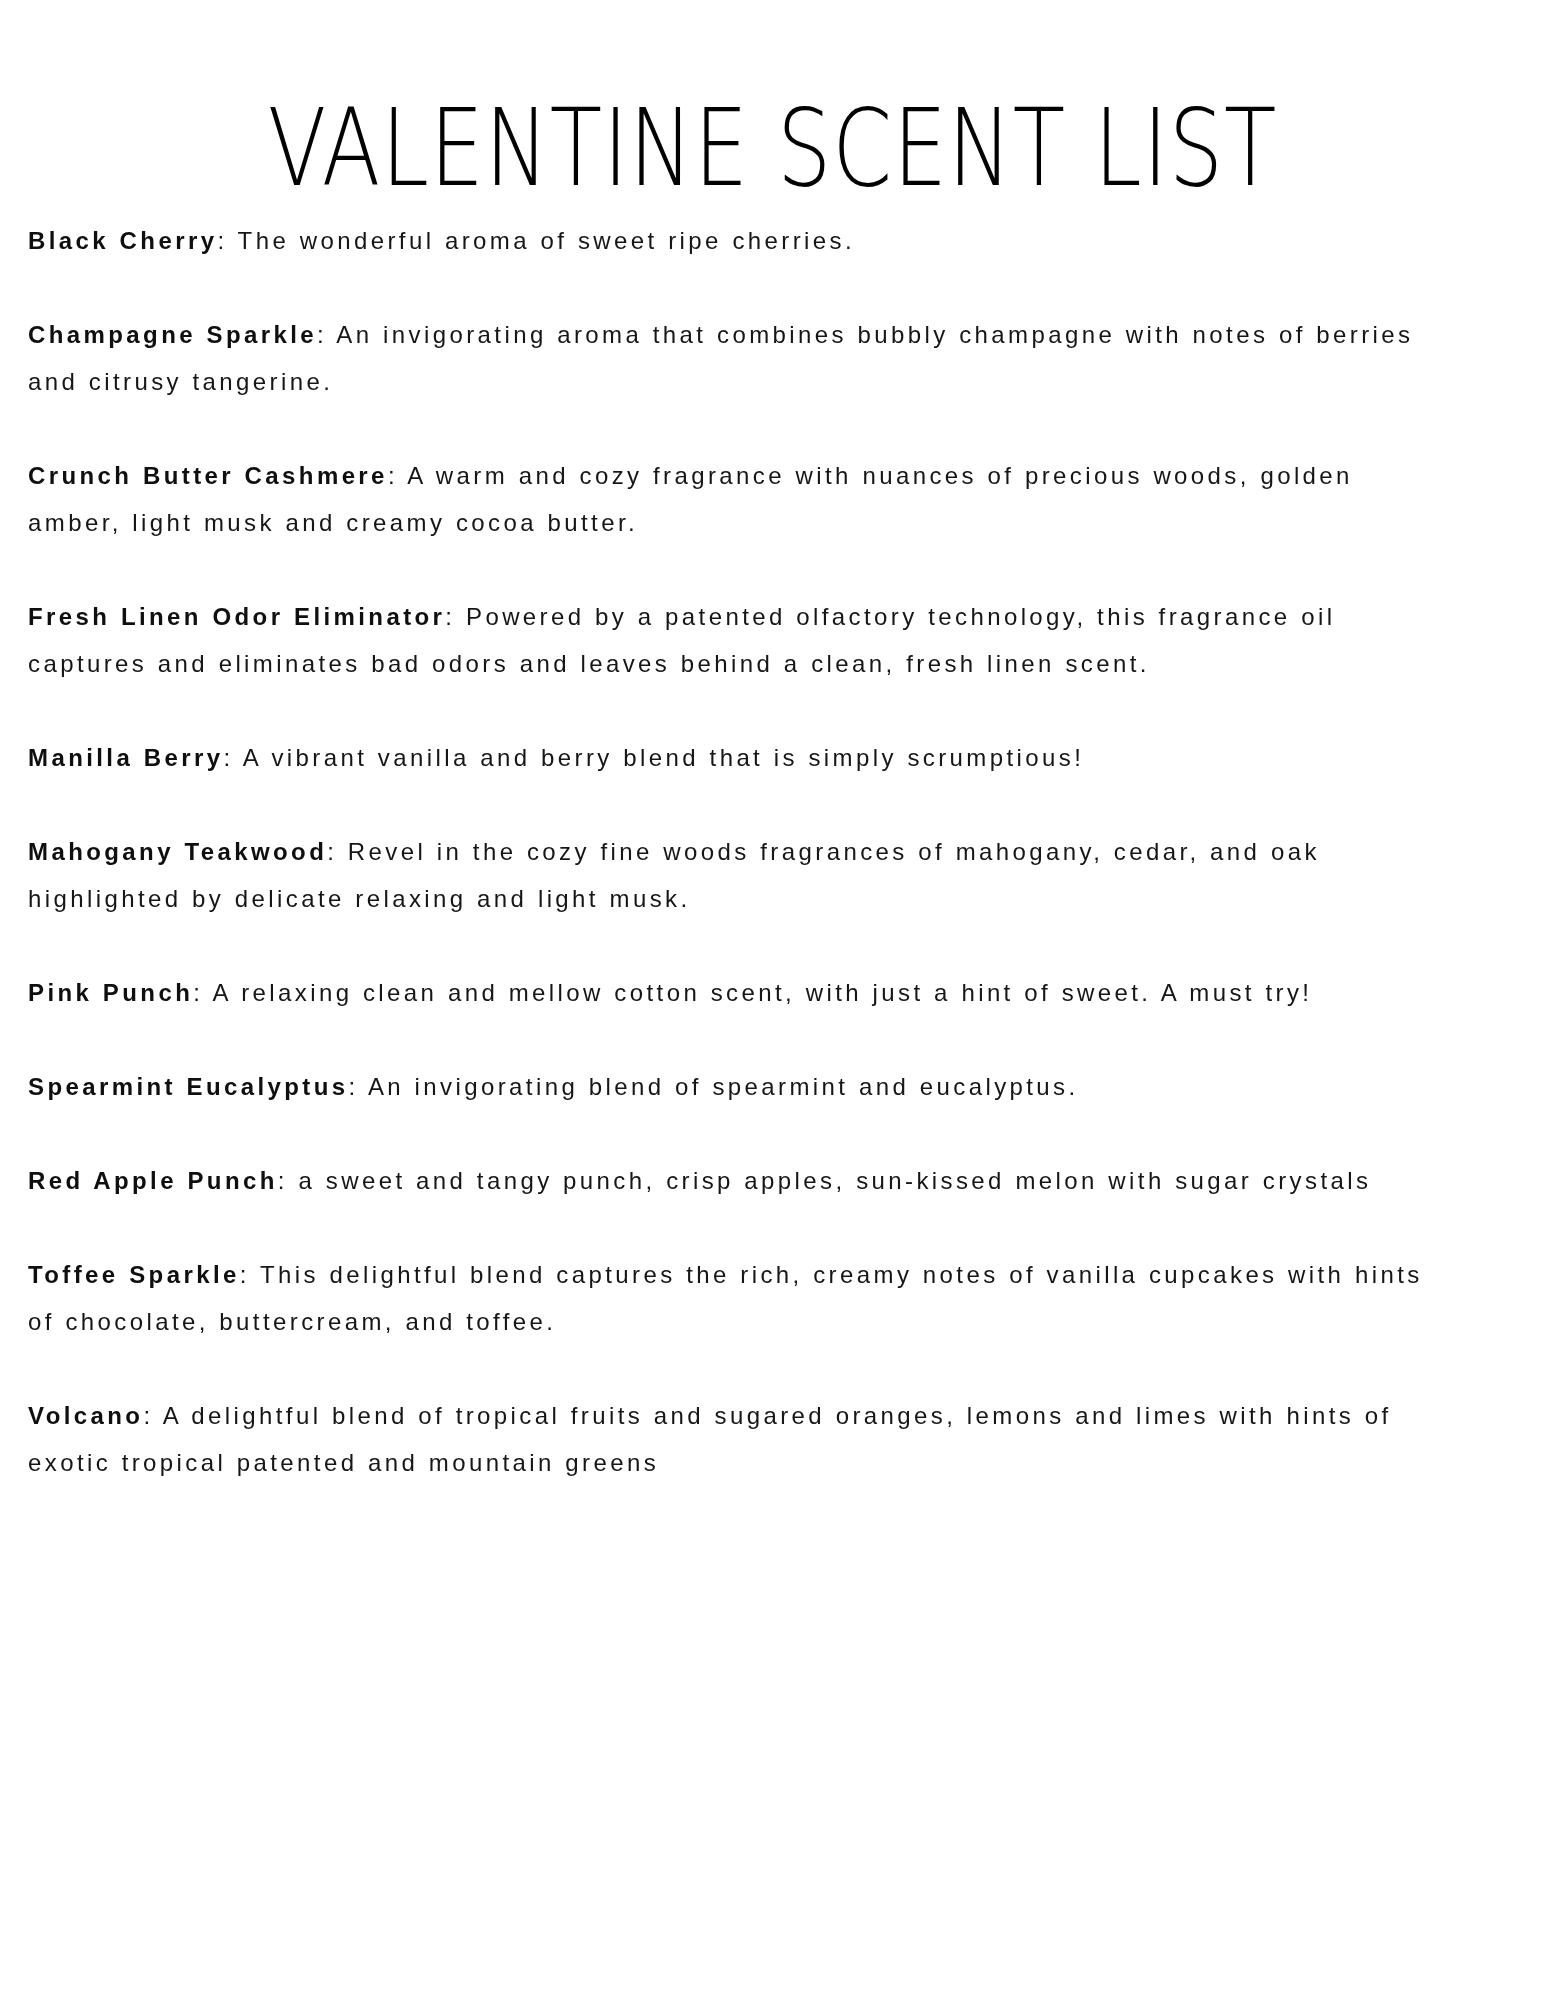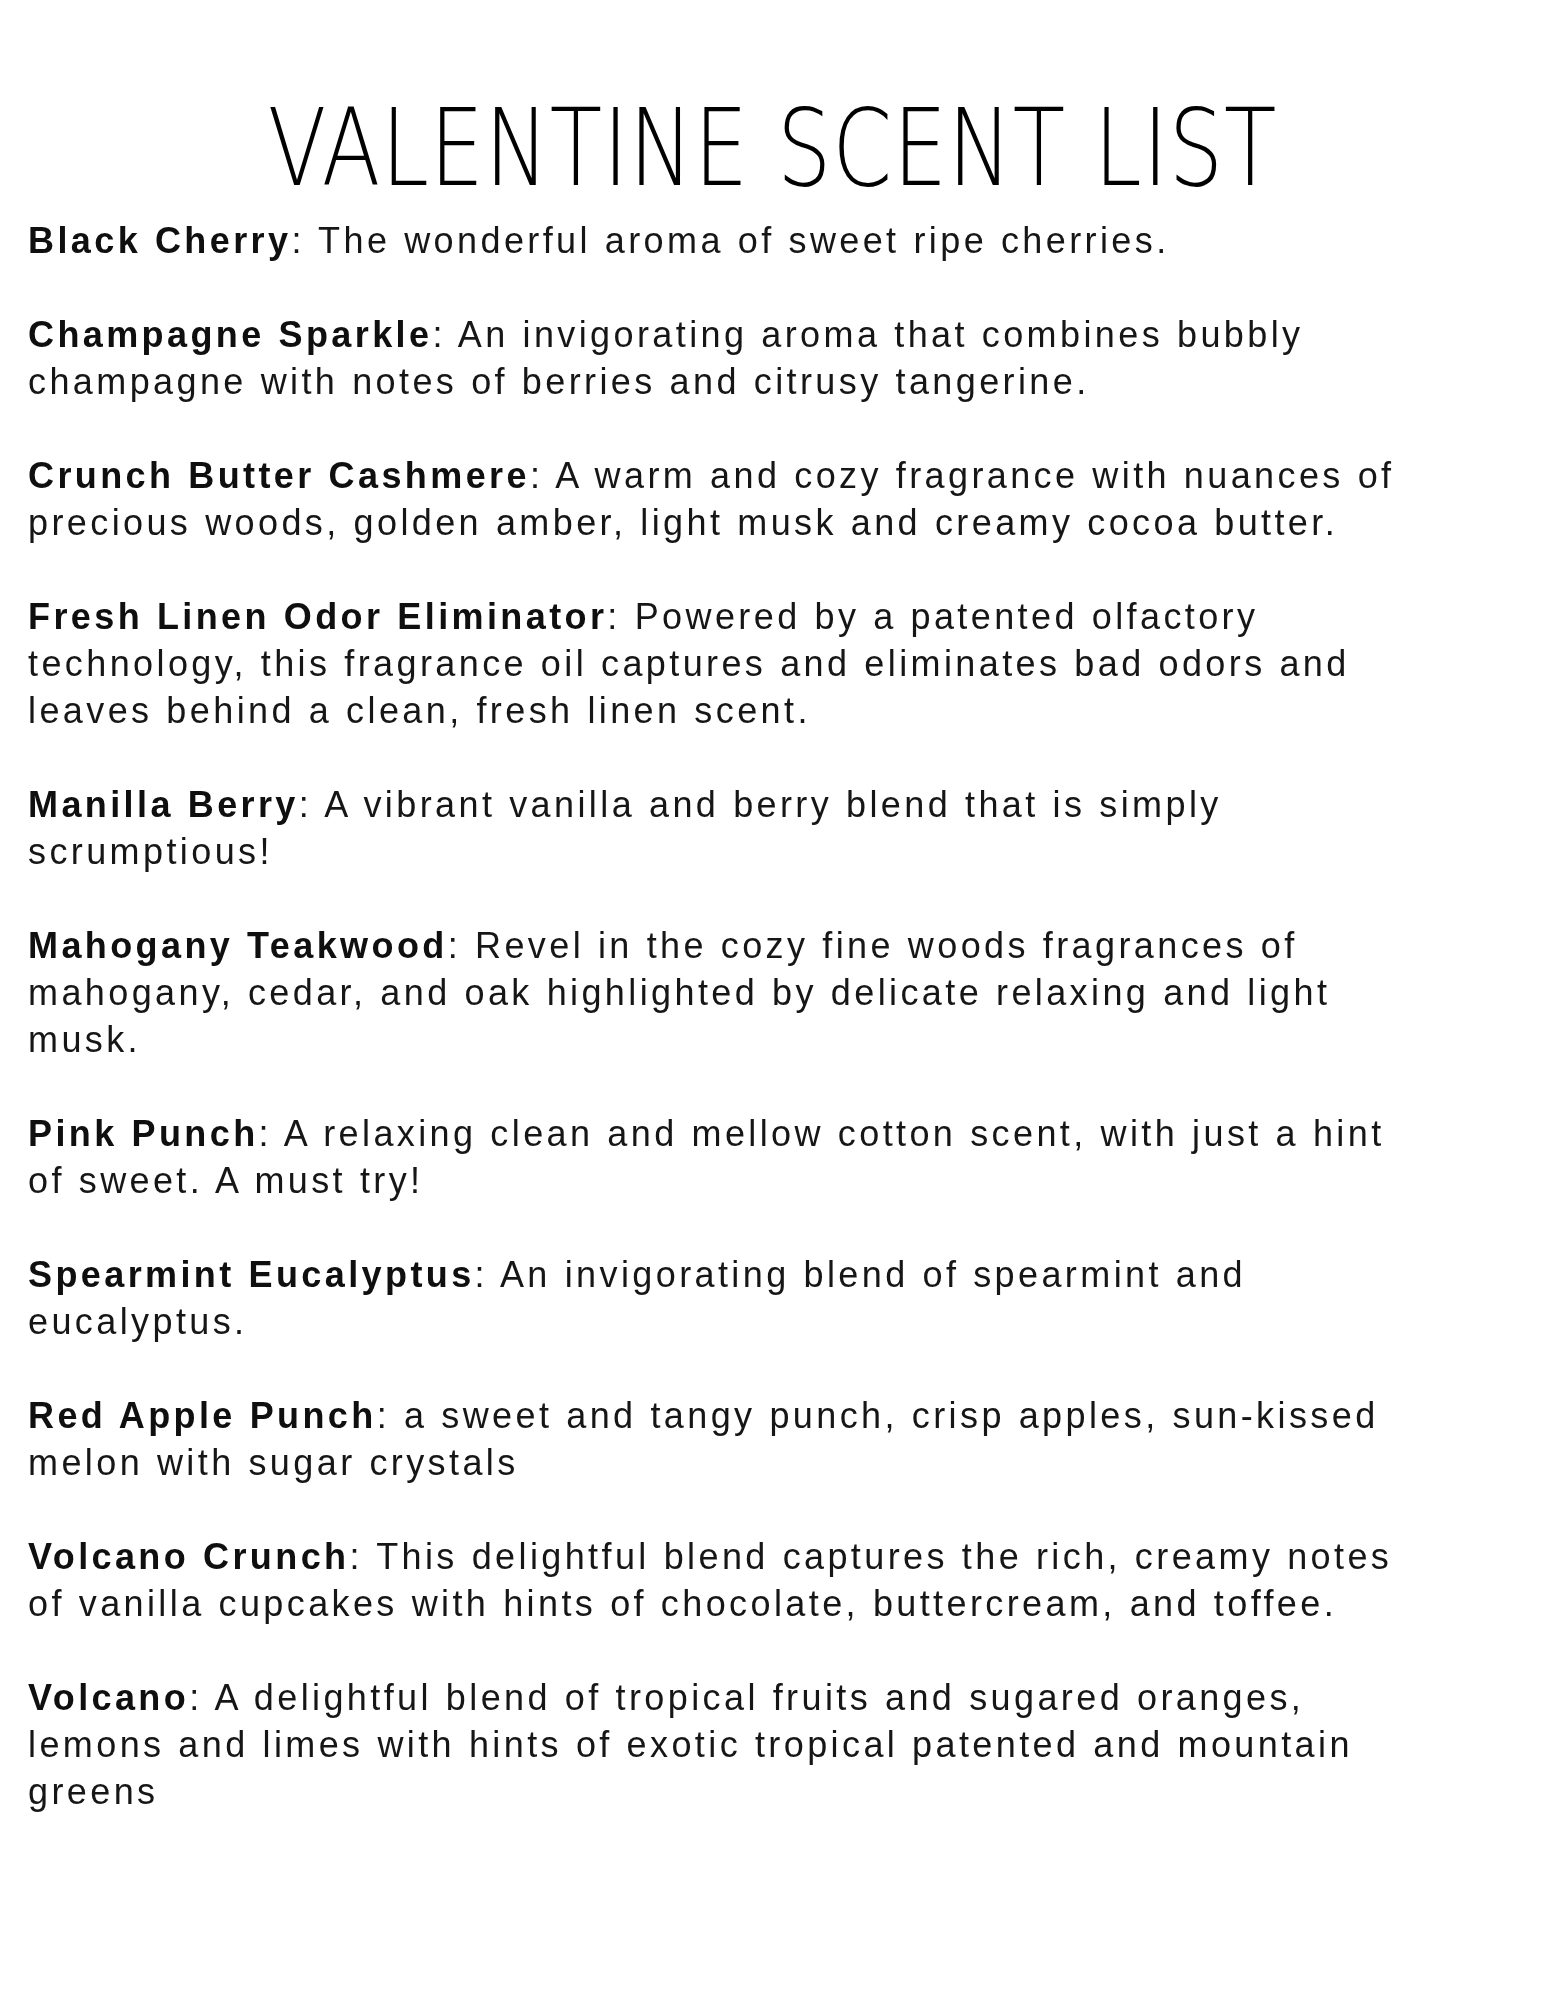--- a/index.html
+++ b/index.html
@@ -33,21 +33,21 @@
     transform: scale(0.84, 1.05);
     transform-origin: 50% 0;
     white-space: nowrap;
   }
   .scents {
     margin-top: 20px;
   }
   .scent-item {
     margin: 0 0 47px 0;
     max-width: 1400px;
-    font-size: 36px;
+    font-size: 24px;
     line-height: 47px;
     letter-spacing: 3.4px;
     color: #161616;
     word-spacing: 0.5px;
   }
   .scent-item .scent-name {
     font-weight: 700;
     color: #0f0f0f;
   }
   .scent-item .sep {
@@ -75,19 +75,19 @@
     <p class="scent-item"><strong class="scent-name">Manilla Berry</strong><span class="sep">: </span><span class="scent-desc">A vibrant vanilla and berry blend that is simply scrumptious!</span></p>
 
     <p class="scent-item"><strong class="scent-name">Mahogany Teakwood</strong><span class="sep">: </span><span class="scent-desc">Revel in the cozy fine woods fragrances of mahogany, cedar, and oak highlighted by delicate relaxing and light musk.</span></p>
 
     <p class="scent-item"><strong class="scent-name">Pink Punch</strong><span class="sep">: </span><span class="scent-desc">A relaxing clean and mellow cotton scent, with just a hint of sweet. A must try!</span></p>
 
     <p class="scent-item"><strong class="scent-name">Spearmint Eucalyptus</strong><span class="sep">: </span><span class="scent-desc">An invigorating blend of spearmint and eucalyptus.</span></p>
 
     <p class="scent-item"><strong class="scent-name">Red Apple Punch</strong><span class="sep">: </span><span class="scent-desc">a sweet and tangy punch, crisp apples, sun-kissed melon with sugar crystals</span></p>
 
-    <p class="scent-item"><strong class="scent-name">Volcano Crunch</strong><span class="sep">: </span><span class="scent-desc">This delightful blend captures the rich, creamy notes of vanilla cupcakes with hints of chocolate, buttercream, and toffee.</span></p>
+    <p class="scent-item"><strong class="scent-name">Toffee Sparkle</strong><span class="sep">: </span><span class="scent-desc">This delightful blend captures the rich, creamy notes of vanilla cupcakes with hints of chocolate, buttercream, and toffee.</span></p>
 
     <p class="scent-item"><strong class="scent-name">Volcano</strong><span class="sep">: </span><span class="scent-desc">A delightful blend of tropical fruits and sugared oranges, lemons and limes with hints of exotic tropical patented and mountain greens</span></p>
 
   </section>
 
 </main>
 
 </body></html>

